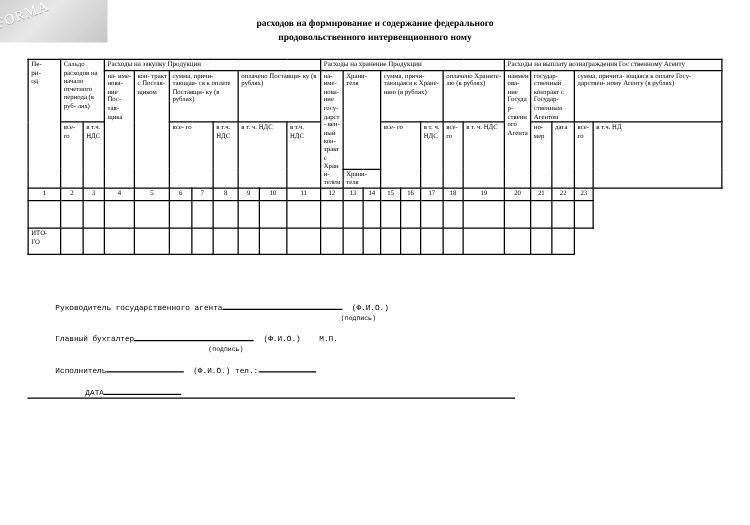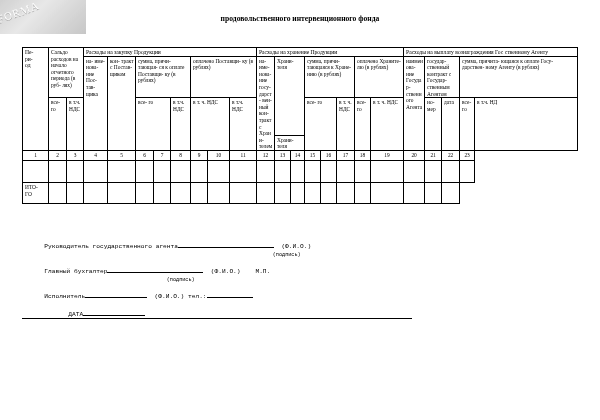--- a/index.html
+++ b/index.html
@@ -125,21 +125,22 @@
 </head>
 <body>
 
 <div class="page">
 
   <div class="watermark">
     <span>FORMA</span>
   </div>
 
   <div class="title">
-    <div>продовольственного интервенционного фонда</div>
+    <div>расходов на формирование и содержание федерального</div>
+    <div>продовольственного интервенционного ному</div>
   </div>
 
   <table class="reg">
     <colgroup>
       <col style="width:26px">
       <col style="width:18px">
         <col style="width:17px">
       <col style="width:24px">
         <col style="width:28px">
       <col style="width:18px">

